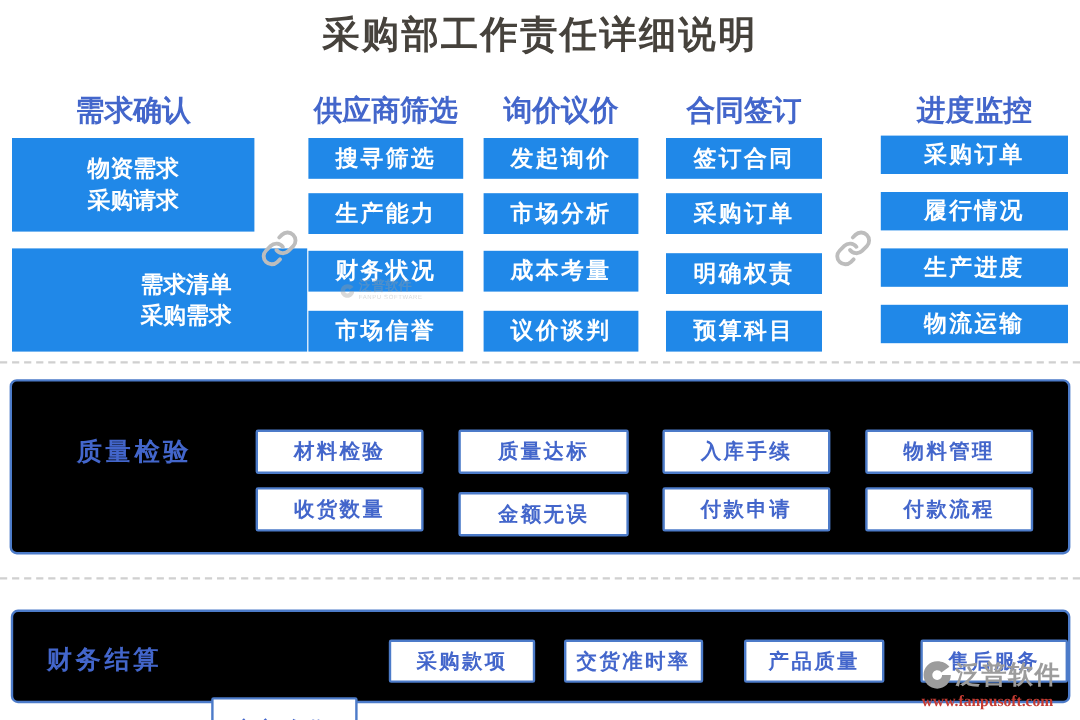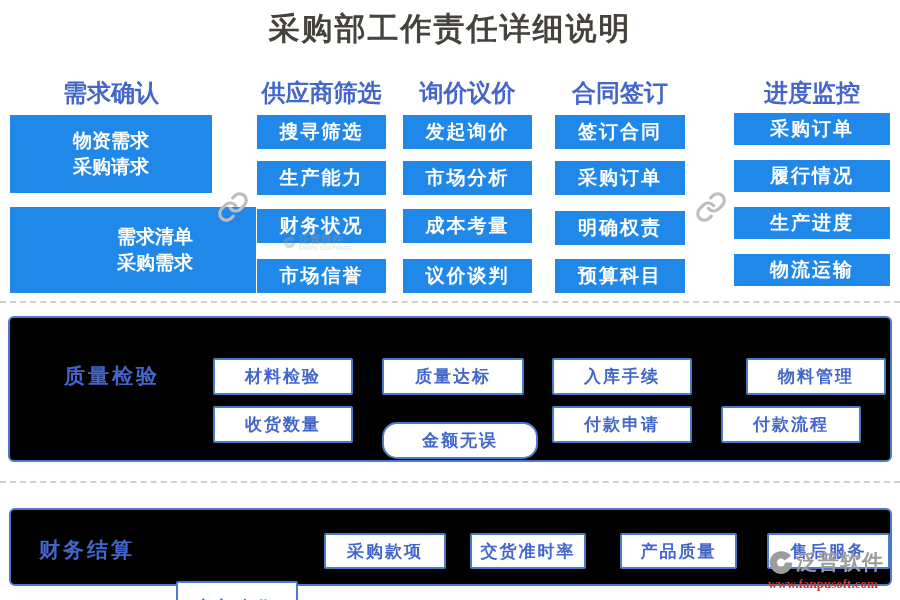--- a/index.html
+++ b/index.html
@@ -104,24 +104,24 @@
   </div>
 
   <div class="dash" style="top:301px;"></div>
   <div class="dash" style="top:481px;"></div>
 
   <div class="panel" style="left:8px;top:316px;width:884px;height:146px;">
     <div class="panel-label" style="left:54px;top:44px;">质量检验</div>
     <button class="wbtn" style="left:203px;top:40px;width:140px;">材料检验</button>
     <button class="wbtn" style="left:372px;top:40px;width:142px;">质量达标</button>
     <button class="wbtn" style="left:542px;top:40px;width:140px;">入库手续</button>
-    <button class="wbtn" style="left:736px;top:40px;width:140px;">物料管理</button>
+    <button class="wbtn" style="left:711px;top:40px;width:140px;">物料管理</button>
 
     <button class="wbtn" style="left:203px;top:88px;width:140px;">收货数量</button>
-    <button class="wbtn" style="left:372px;top:104px;width:156px;border-radius:15px;">金额无误</button>
+    <button class="wbtn" style="left:372px;top:92px;width:142px;">金额无误</button>
     <button class="wbtn" style="left:542px;top:88px;width:140px;">付款申请</button>
     <button class="wbtn" style="left:711px;top:88px;width:140px;">付款流程</button>
   </div>
 
   <div class="panel" style="left:9px;top:508px;width:883px;height:78px;">
     <div class="panel-label" style="left:28px;top:26px;">财务结算</div>
     <button class="wbtn" style="left:165px;top:23px;width:122px;height:52px;margin-top:48px;">部门合作</button>
     <button class="wbtn" style="left:313px;top:23px;width:122px;height:36px;">采购款项</button>
     <button class="wbtn" style="left:459px;top:23px;width:116px;height:36px;">交货准时率</button>
     <button class="wbtn" style="left:609px;top:23px;width:117px;height:36px;">产品质量</button>

